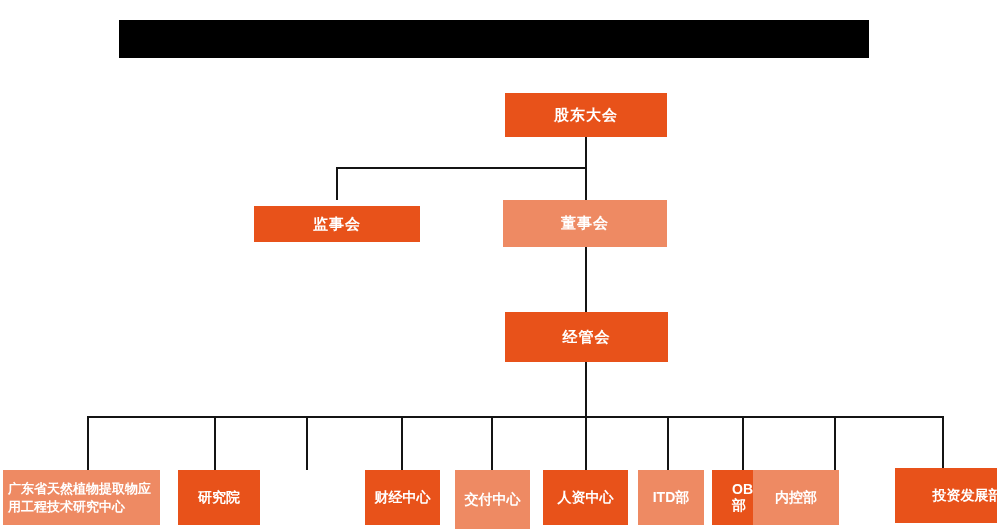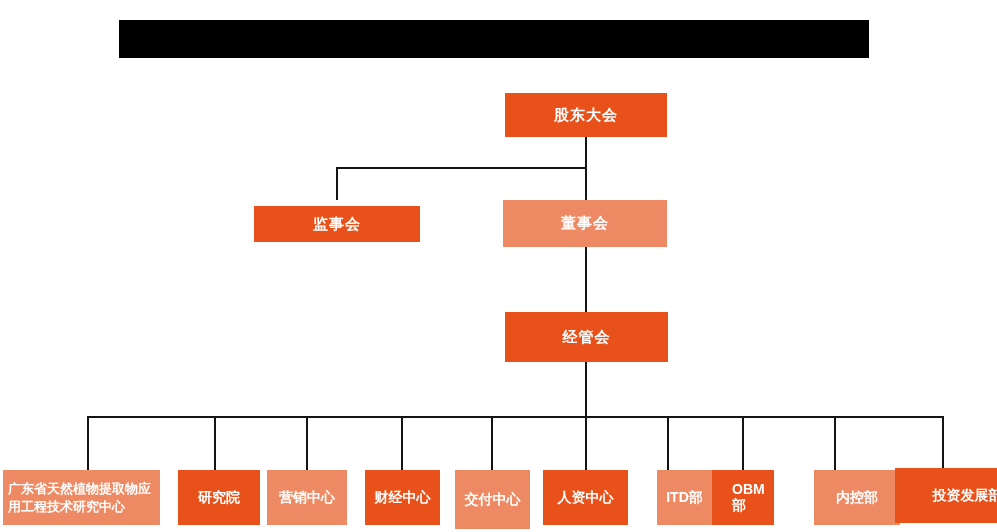--- a/index.html
+++ b/index.html
@@ -69,22 +69,21 @@
 
   <div class="node primary lvl" style="left:505px;top:93px;width:162px;height:44px;">股东大会</div>
 
   <div class="node primary lvl" style="left:254px;top:206px;width:166px;height:36px;">监事会</div>
   <div class="node secondary lvl" style="left:503px;top:200px;width:164px;height:47px;">董事会</div>
 
   <div class="node primary lvl" style="left:505px;top:312px;width:163px;height:50px;">经管会</div>
 
   <div class="node secondary dept dept-long" style="left:3px;top:470px;width:157px;height:55px;">广东省天然植物提取物应用工程技术研究中心</div>
   <div class="node primary dept" style="left:178px;top:470px;width:82px;height:55px;">研究院</div>
-  <div class="node secondary dept" style="left:267px;top:470px;width:80px;height:55px;">营销中心</div>
   <div class="node primary dept" style="left:365px;top:470px;width:75px;height:55px;">财经中心</div>
   <div class="node secondary dept" style="left:455px;top:470px;width:75px;height:59px;">交付中心</div>
   <div class="node primary dept" style="left:543px;top:470px;width:85px;height:55px;">人资中心</div>
-  <div class="node secondary dept" style="left:657px;top:470px;width:55px;height:55px;">ITD部</div>
+  <div class="node secondary dept" style="left:638px;top:470px;width:66px;height:55px;">ITD部</div>
   <div class="node primary dept" style="left:712px;top:470px;width:62px;height:55px;padding-left:20px;">OBM部</div>
-  <div class="node secondary dept" style="left:814px;top:470px;width:86px;height:55px;">内控部</div>
+  <div class="node secondary dept" style="left:753px;top:470px;width:86px;height:55px;">内控部</div>
   <div class="node primary dept" style="left:895px;top:468px;width:113px;height:55px;padding-left:32px;">投资发展部</div>
 
 </div>
 
 </body></html>

